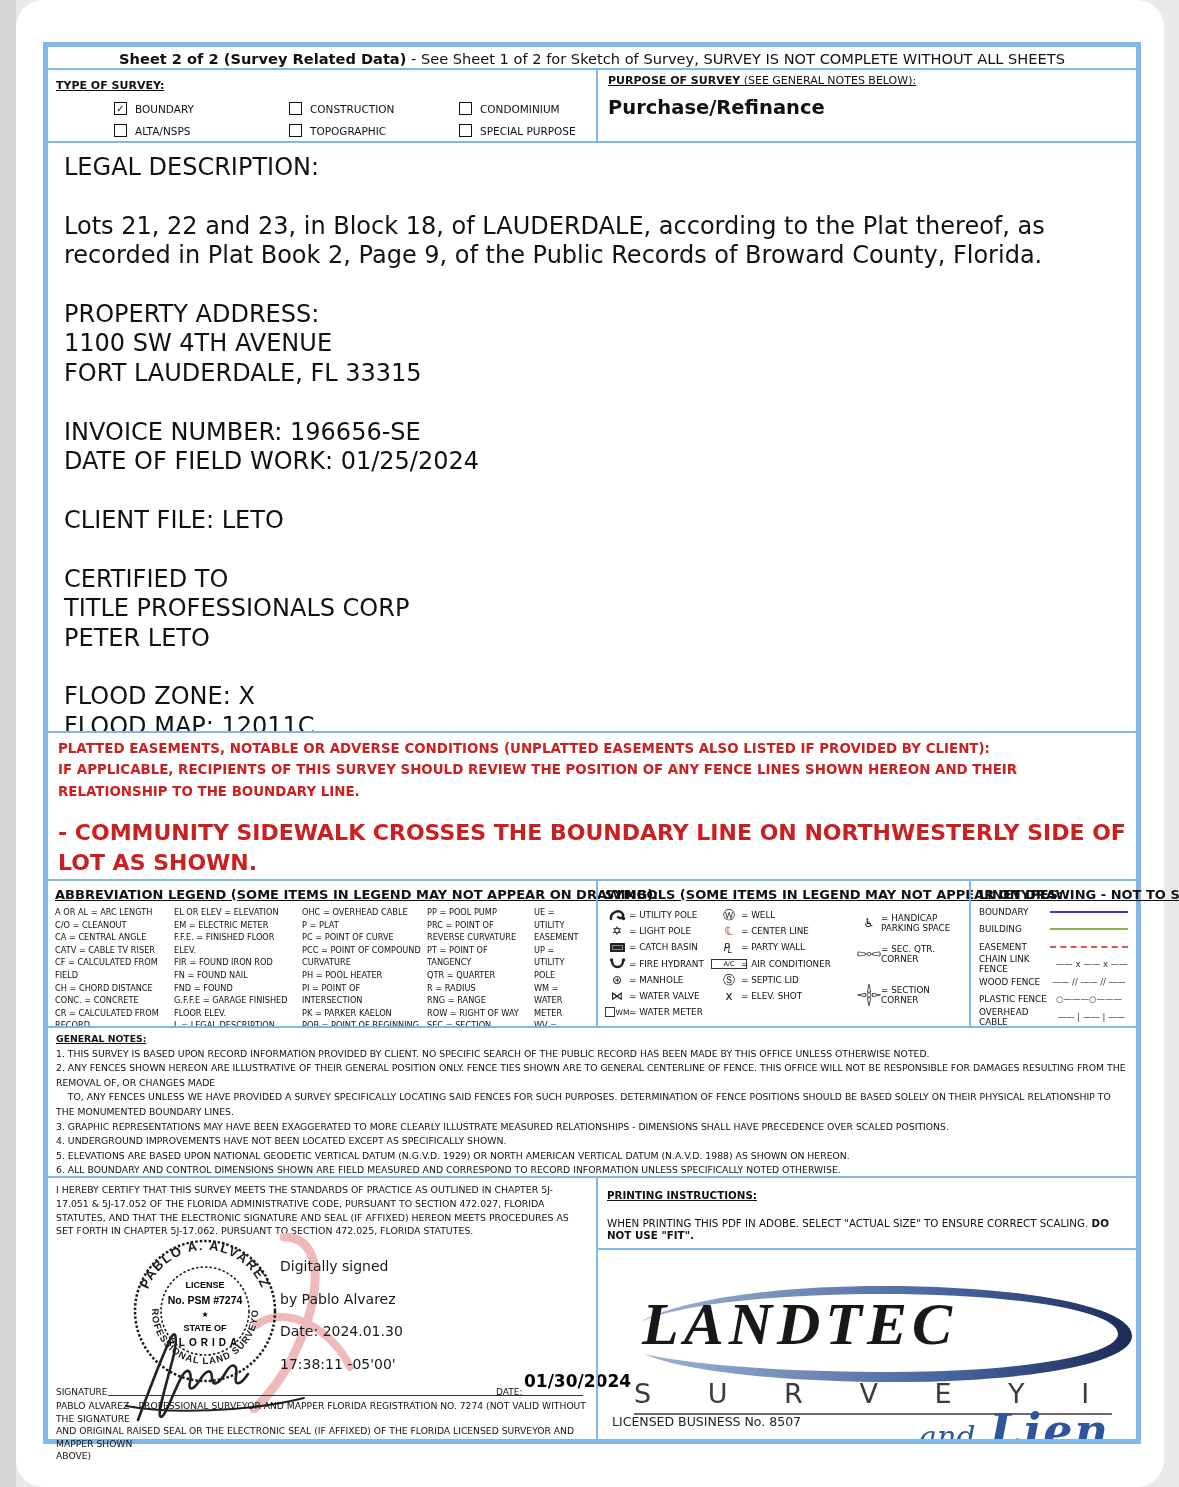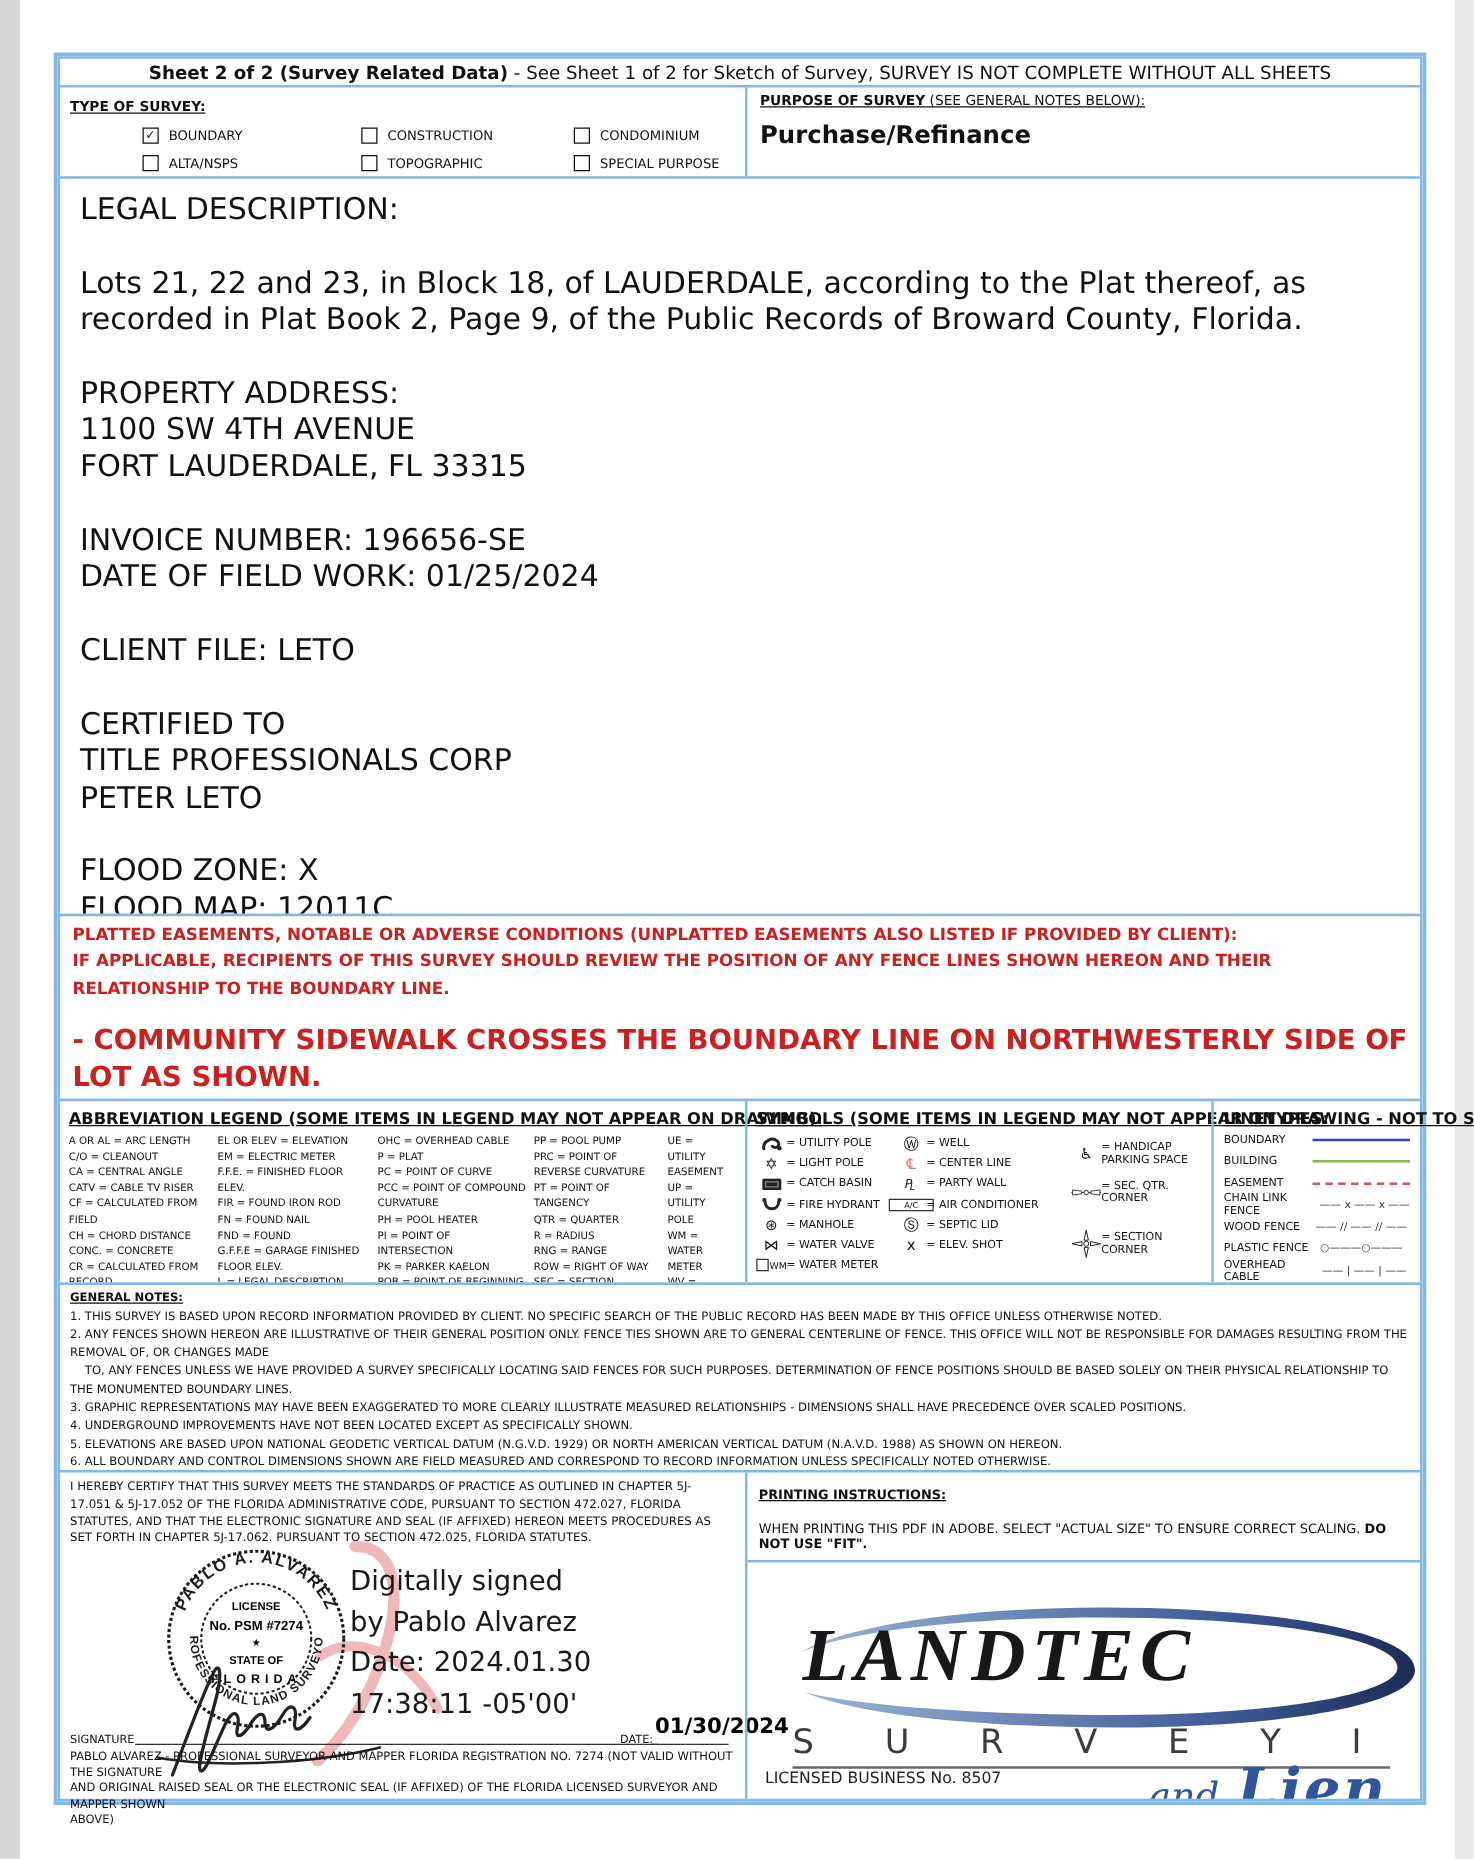--- a/index.html
+++ b/index.html
@@ -1,19 +1,19 @@
 <!DOCTYPE html>
 <html><head>
 <meta charset="utf-8">
 <style>
   html,body{margin:0;padding:0;}
   body{width:1179px;height:1487px;background:#e9e9e9;position:relative;
        font-family:"DejaVu Sans","Liberation Sans",sans-serif;color:#111;}
   .edge-strip{position:absolute;left:0;top:0;width:16px;height:100%;background:#d6d6d6;}
-  .page{position:absolute;left:16px;top:0;width:1148px;height:1487px;background:#ffffff;}
+  .page{position:absolute;left:16px;top:0;width:1148px;height:1487px;background:#ffffff;border-radius:27px;}
   .doc{position:absolute;left:27px;top:42px;width:1092px;border:3px solid #82b8e8;background:#fff;}
   .sec{border:2px solid #82b8e8;box-sizing:border-box;position:relative;background:#fff;}
   .sec + .sec{margin-top:-2px;}
   .row{display:flex;}
   .cell{box-sizing:border-box;position:relative;}
   .cell + .cell{border-left:2px solid #82b8e8;margin-left:-1px;}
 
   
   .hdr{height:25px;text-align:center;font-size:14.6px;padding-top:3px;}
   .hdr b{font-weight:bold;}
@@ -78,21 +78,21 @@
   .notes{height:152px;padding:4px 8px;font-size:9.3px;line-height:14.6px;}
   .note-line{white-space:pre-wrap;}
 
   
   .bottom{height:265px;}
   .cert-cell{width:549px;padding:5px 8px;}
   .cert-text{font-size:9.4px;line-height:13.8px;width:525px;}
   .seal-wrap{position:absolute;left:82px;top:58px;width:150px;height:150px;}
   .adobe-swoosh{position:absolute;left:198px;top:55px;width:110px;height:180px;}
   .scribble{position:absolute;left:60px;top:150px;width:220px;height:100px;}
-  .digi{position:absolute;left:232px;top:72px;font-size:22px;line-height:32.5px;white-space:pre-line;color:#191919;font-weight:500;}
+  .digi{position:absolute;left:232px;top:72px;font-size:14px;line-height:32.5px;white-space:pre-line;color:#191919;font-weight:500;}
   .sig-line-row{position:absolute;left:8px;top:203px;width:530px;font-size:9px;}
   .sig-label{position:absolute;left:0;top:6px;}
   .sig-rule{position:absolute;left:52px;top:14px;width:418px;border-bottom:1px solid #333;}
   .date-label{position:absolute;left:440px;top:6px;}
   .date-rule{position:absolute;left:465px;top:14px;width:62px;border-bottom:1px solid #333;}
   .date-value{position:absolute;left:468px;top:-10px;font-size:17px;font-weight:bold;color:#000;}
   .sig-disclaimer{position:absolute;left:8px;top:222px;width:530px;font-size:9.2px;line-height:12.6px;}
 
   .pr-box{height:79px;box-sizing:border-box;border-bottom:2px solid #82b8e8;padding:6px 9px;}
   .pr-title{font-size:10.3px;font-weight:bold;text-decoration:underline;}

